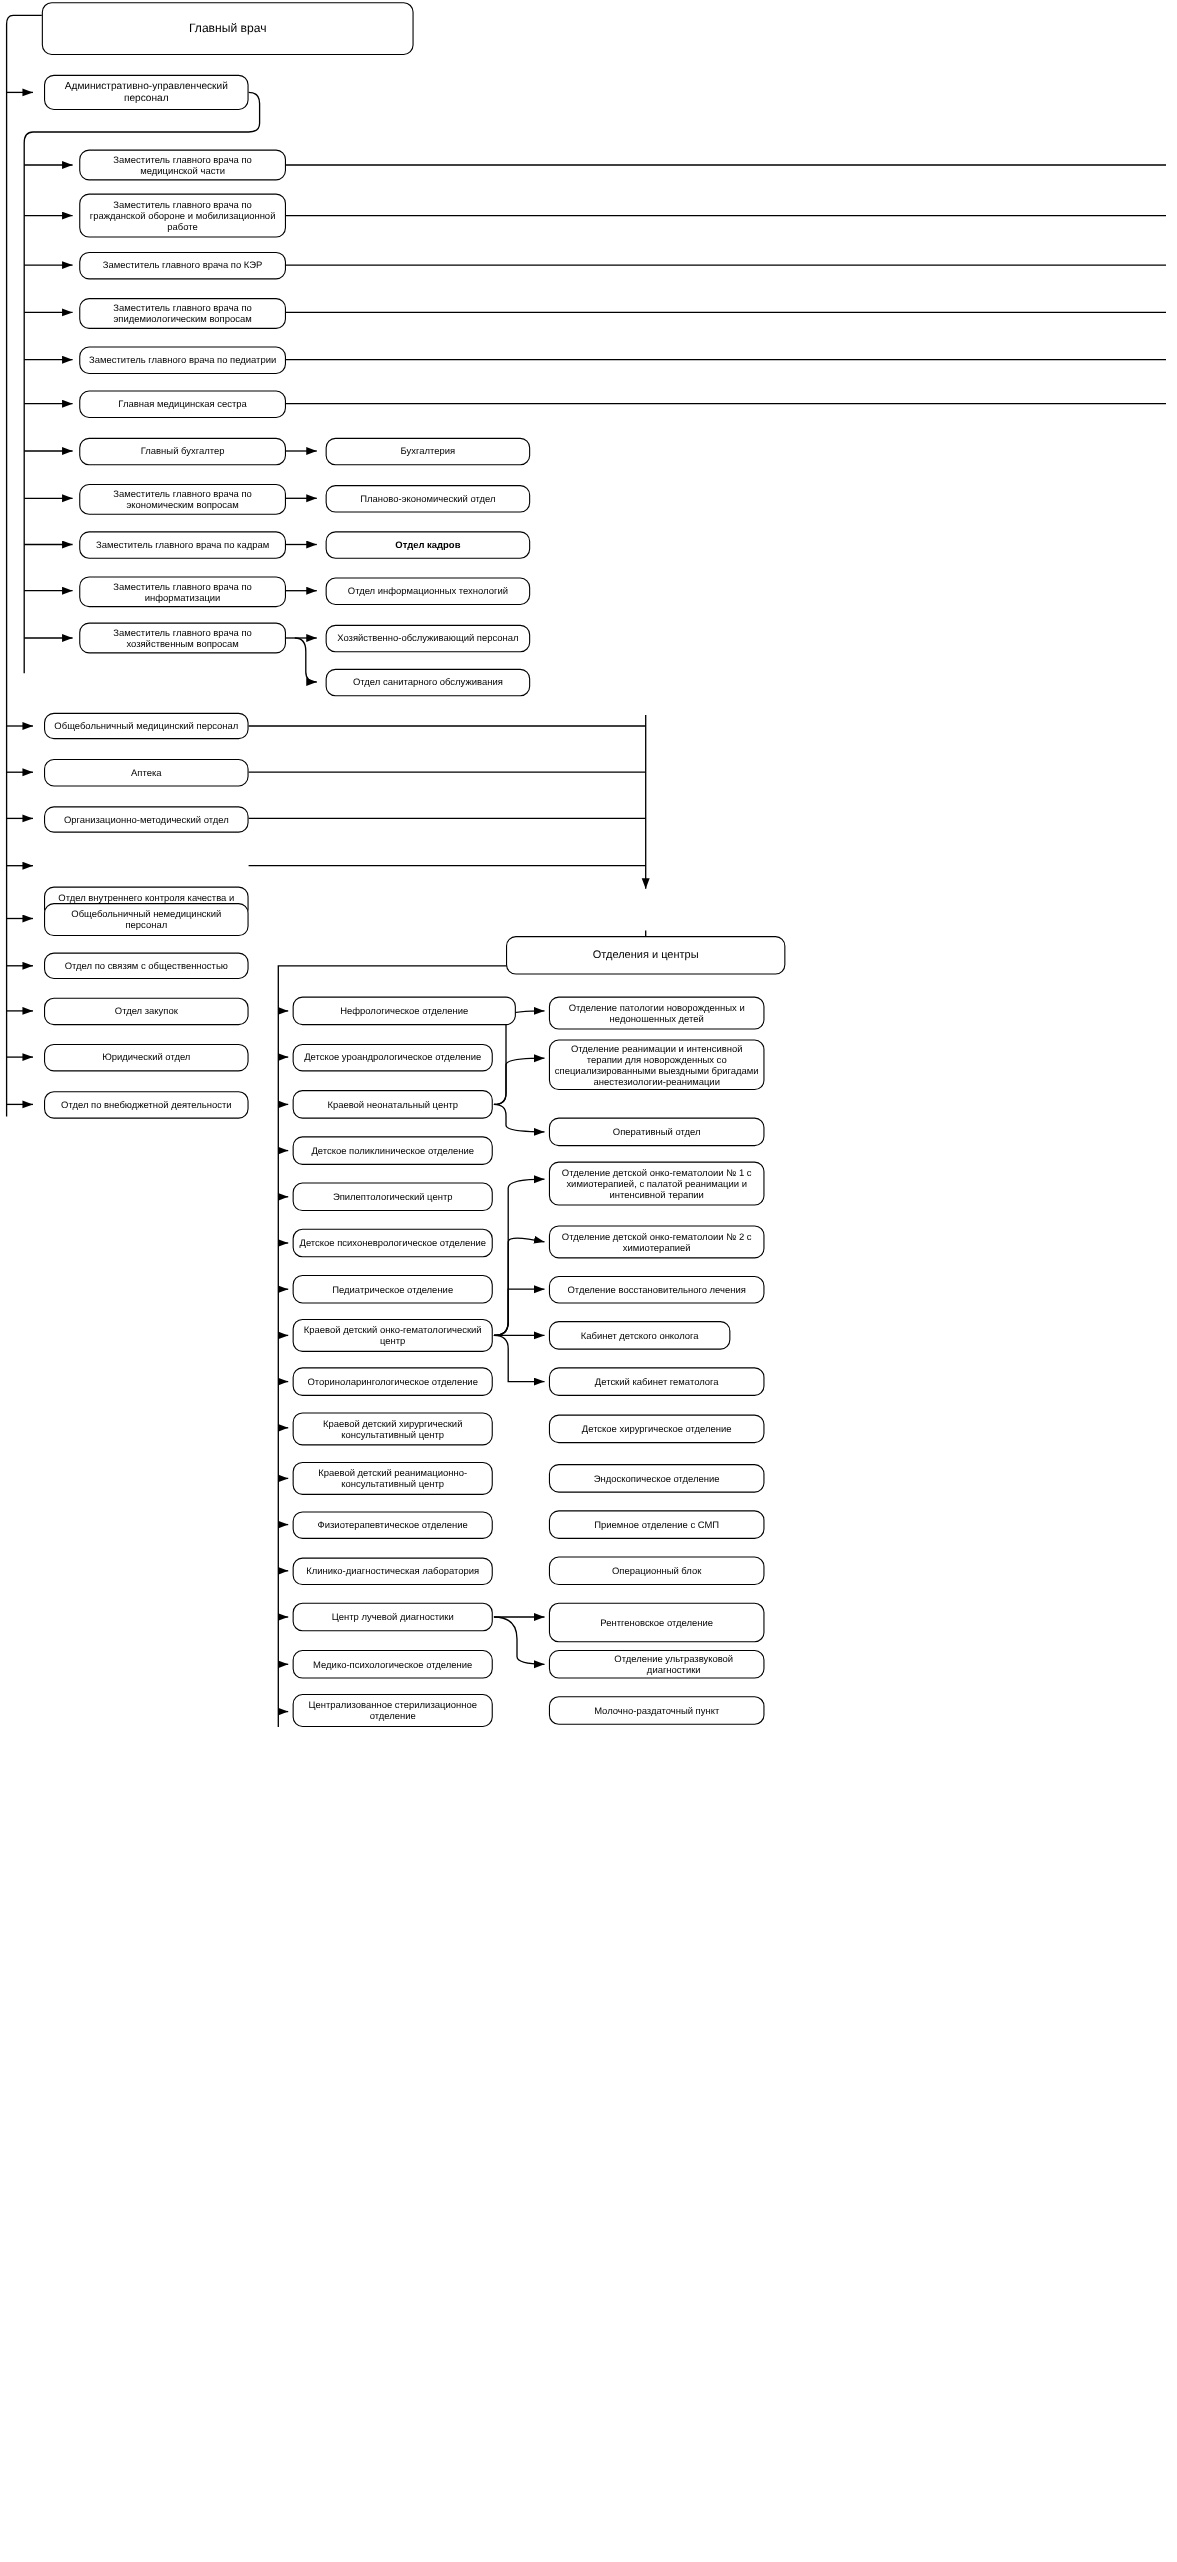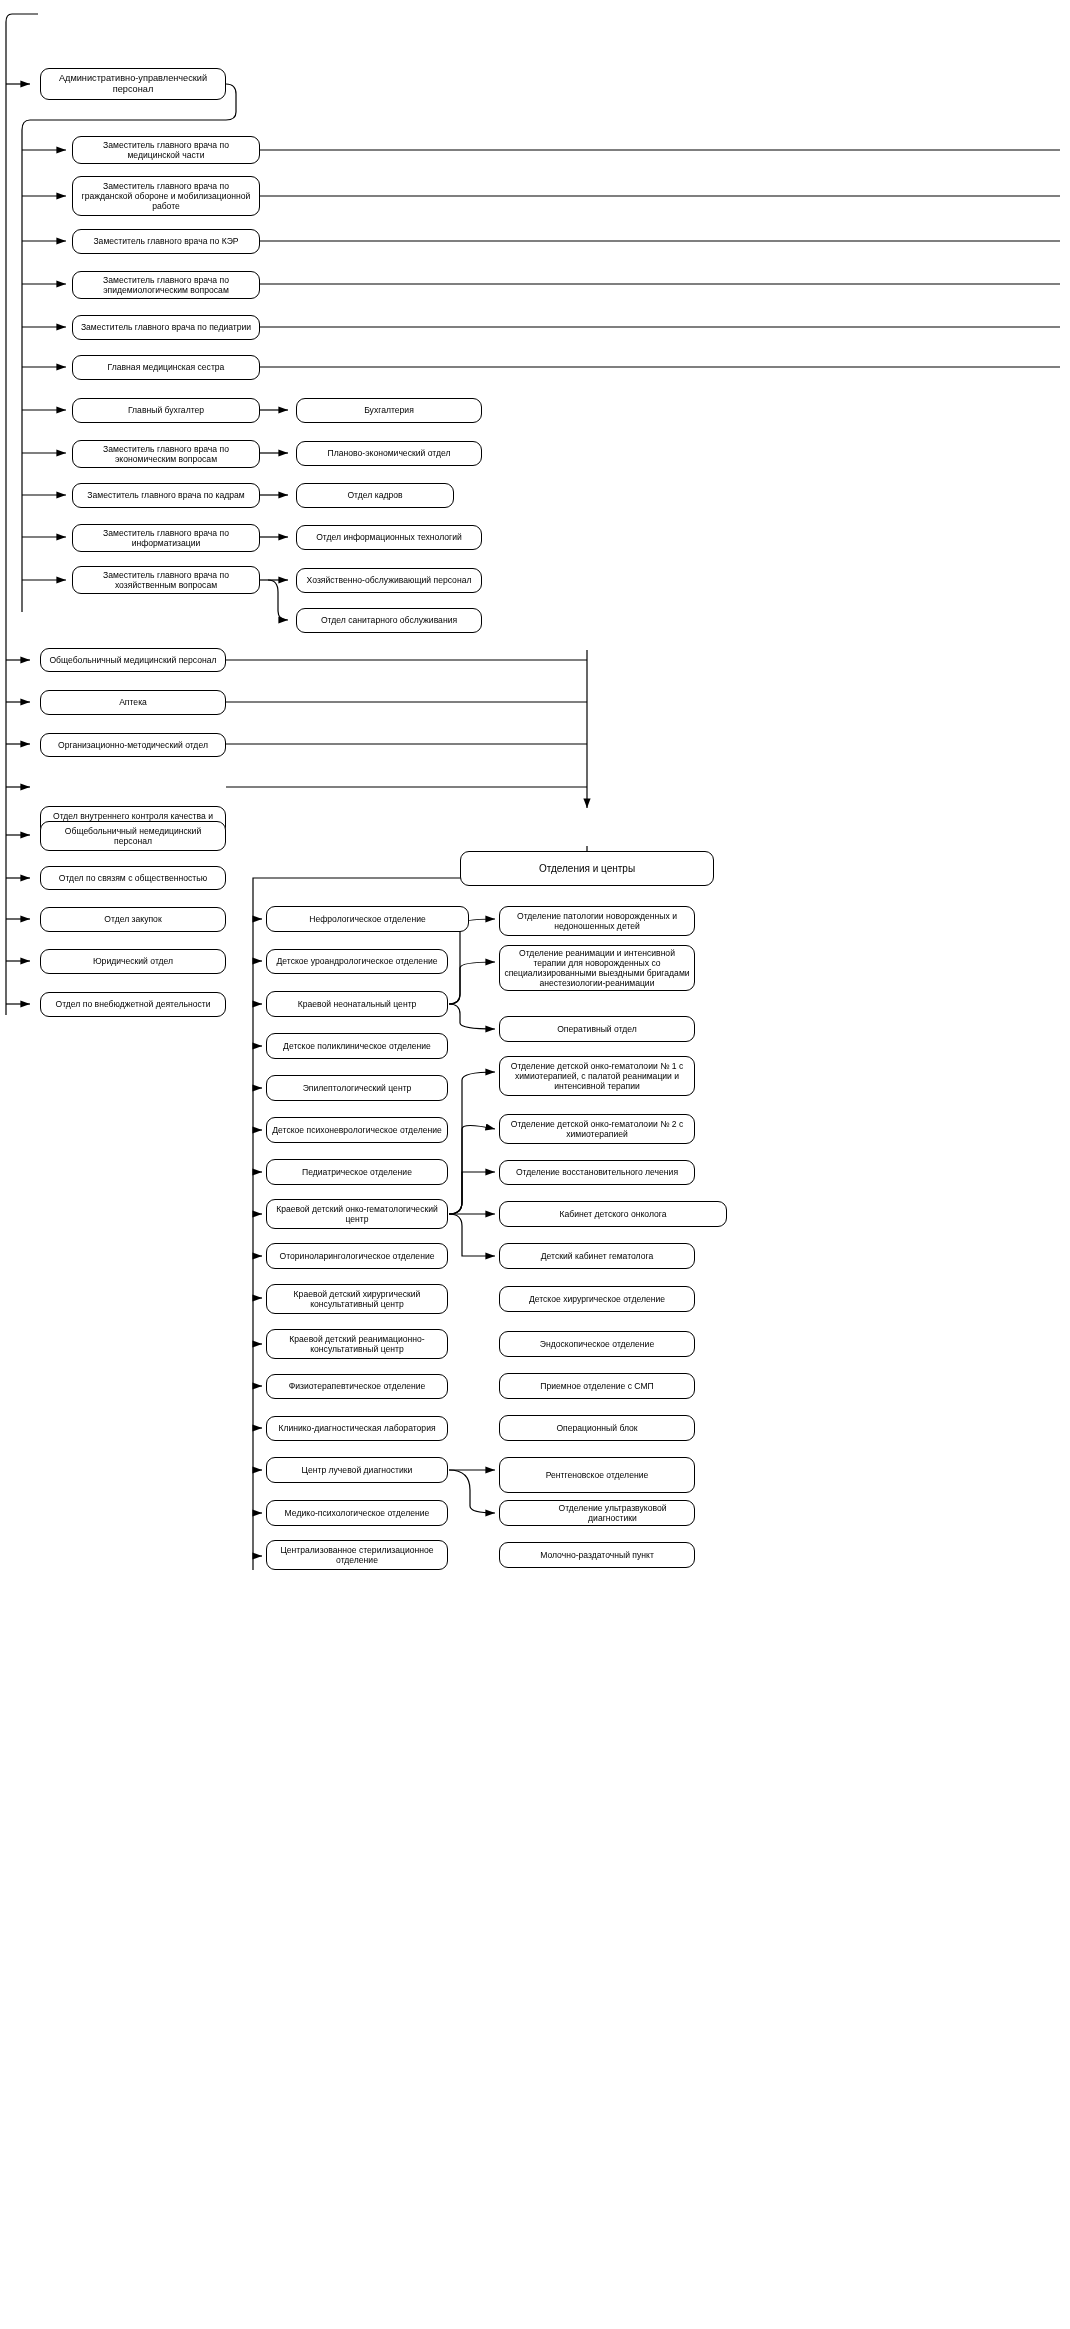--- a/index.html
+++ b/index.html
@@ -132,20 +132,23 @@
       <path d="M449,1214 Q462,1214 462,1202 L462,1172 Q462,1172 495,1172" marker-end="url(#arw)"></path>
       <path d="M449,1214 Q462,1214 462,1214 L462,1214 Q462,1214 495,1214" marker-end="url(#arw)"></path>
       <path d="M449,1214 Q462,1214 462,1226 L462,1256 Q462,1256 495,1256" marker-end="url(#arw)"></path>
 
       <path d="M449,1470 L495,1470" marker-end="url(#arw)"></path>
       <path d="M449,1470 Q470,1470 470,1490 L470,1506 Q470,1513 495,1513" marker-end="url(#arw)"></path>
 
     </g>
   </svg>
 
+  <div class="node fs11" style="left:38px;top:2px;width:338px;height:48px;">
+    <span>Главный врач</span>
+  </div>
 
   <div class="node fs9" style="left:40px;top:68px;width:186px;height:32px;">
     <span>Административно-управленческий персонал</span>
   </div>
 
   <div class="node fs85" style="left:72px;top:136px;width:188px;height:28px;">
     <span>Заместитель главного  врача  по медицинской      части</span>
   </div>
   <div class="node fs85" style="left:72px;top:176px;width:188px;height:40px;">
     <span>Заместитель главного  врача  по гражданской    обороне и мобилизационной   работе</span>
@@ -177,21 +180,21 @@
   <div class="node fs85" style="left:72px;top:566px;width:188px;height:28px;">
     <span>Заместитель главного врача по хозяйственным вопросам</span>
   </div>
 
   <div class="node fs85" style="left:296px;top:398px;width:186px;height:25px;">
     <span>Бухгалтерия</span>
   </div>
   <div class="node fs85" style="left:296px;top:441px;width:186px;height:25px;">
     <span>Планово-экономический отдел</span>
   </div>
-  <div class="node fs85" style="left:296px;top:483px;width:158px;height:25px;">
+  <div class="node fs85" style="left:296px;top:483px;width:186px;height:25px;font-weight:bold;">
     <span>Отдел кадров</span>
   </div>
   <div class="node fs85" style="left:296px;top:525px;width:186px;height:25px;">
     <span>Отдел информационных технологий</span>
   </div>
   <div class="node fs85" style="left:296px;top:568px;width:186px;height:25px;">
     <span>Хозяйственно-обслуживающий персонал</span>
   </div>
   <div class="node fs85" style="left:296px;top:608px;width:186px;height:25px;">
     <span>Отдел санитарного обслуживания</span>
@@ -289,21 +292,21 @@
   </div>
   <div class="node fs85" style="left:499px;top:1056px;width:196px;height:40px;">
     <span>Отделение детской онко-гематолоии № 1 с химиотерапией, с палатой реанимации и интенсивной терапии</span>
   </div>
   <div class="node fs85" style="left:499px;top:1114px;width:196px;height:30px;">
     <span>Отделение детской онко-гематолоии № 2 с химиотерапией</span>
   </div>
   <div class="node fs85" style="left:499px;top:1160px;width:196px;height:25px;">
     <span>Отделение восстановительного лечения</span>
   </div>
-  <div class="node fs85" style="left:499px;top:1201px;width:228px;height:26px;">
+  <div class="node fs85" style="left:499px;top:1201px;width:165px;height:26px;">
     <span>Кабинет детского онколога</span>
   </div>
   <div class="node fs85" style="left:499px;top:1243px;width:196px;height:26px;">
     <span>Детский кабинет гематолога</span>
   </div>
   <div class="node fs85" style="left:499px;top:1286px;width:196px;height:26px;">
     <span>Детское хирургическое отделение</span>
   </div>
   <div class="node fs85" style="left:499px;top:1331px;width:196px;height:26px;">
     <span>Эндоскопическое отделение</span>

